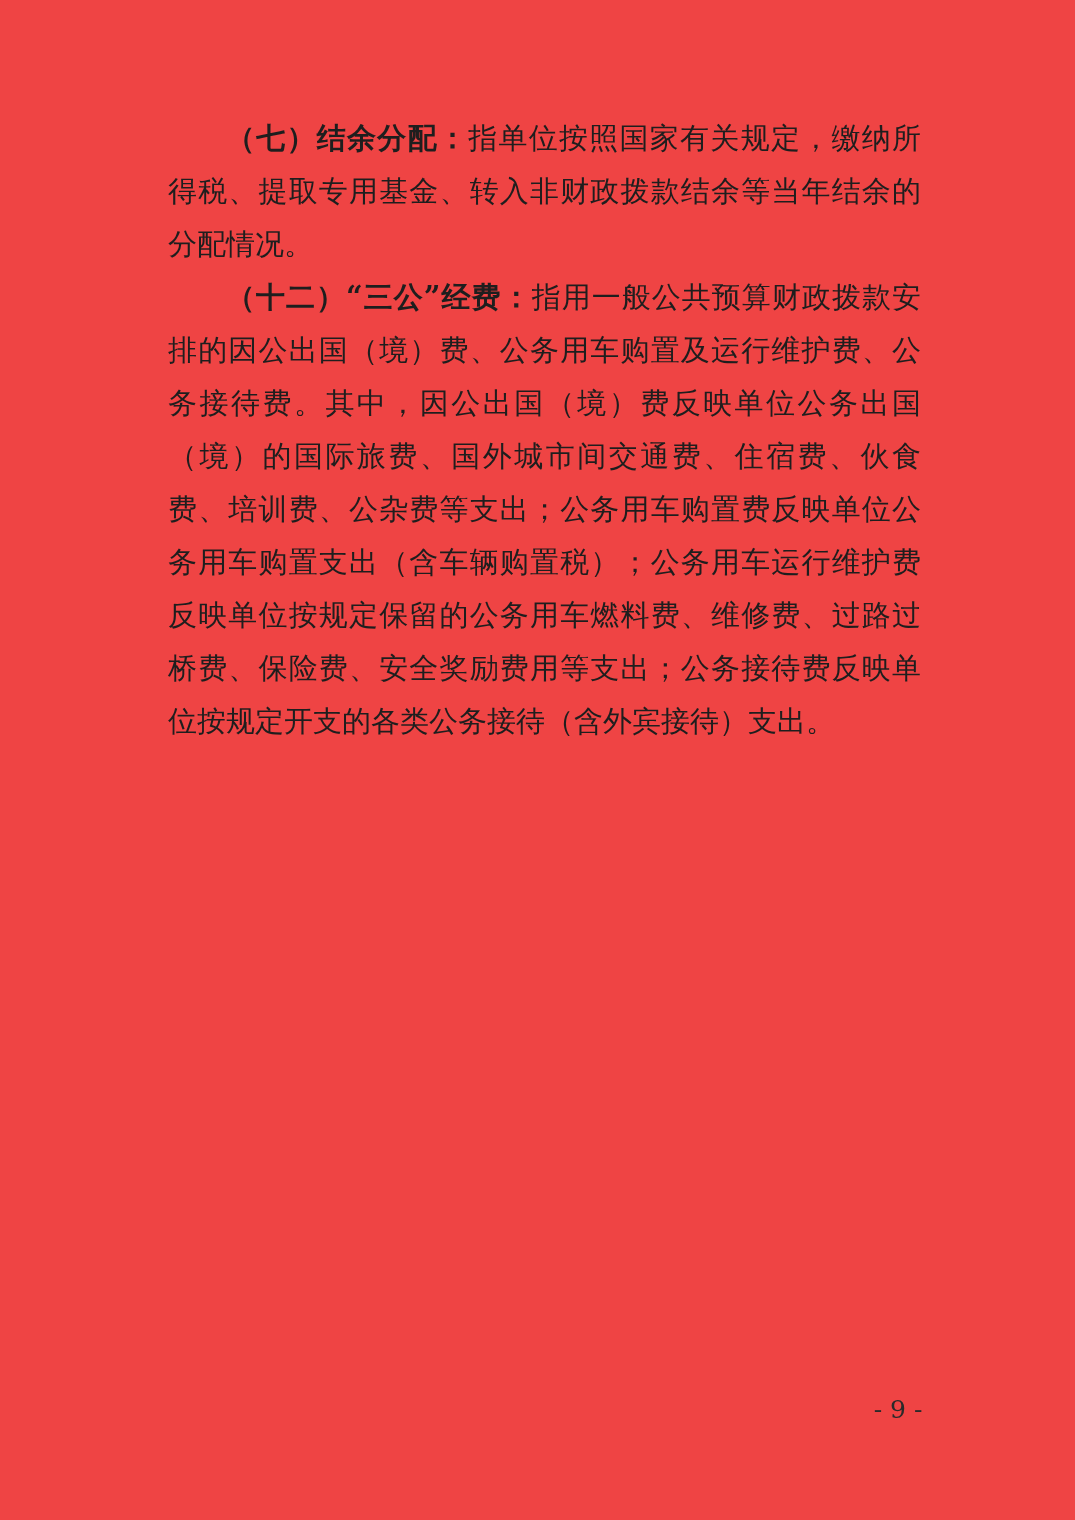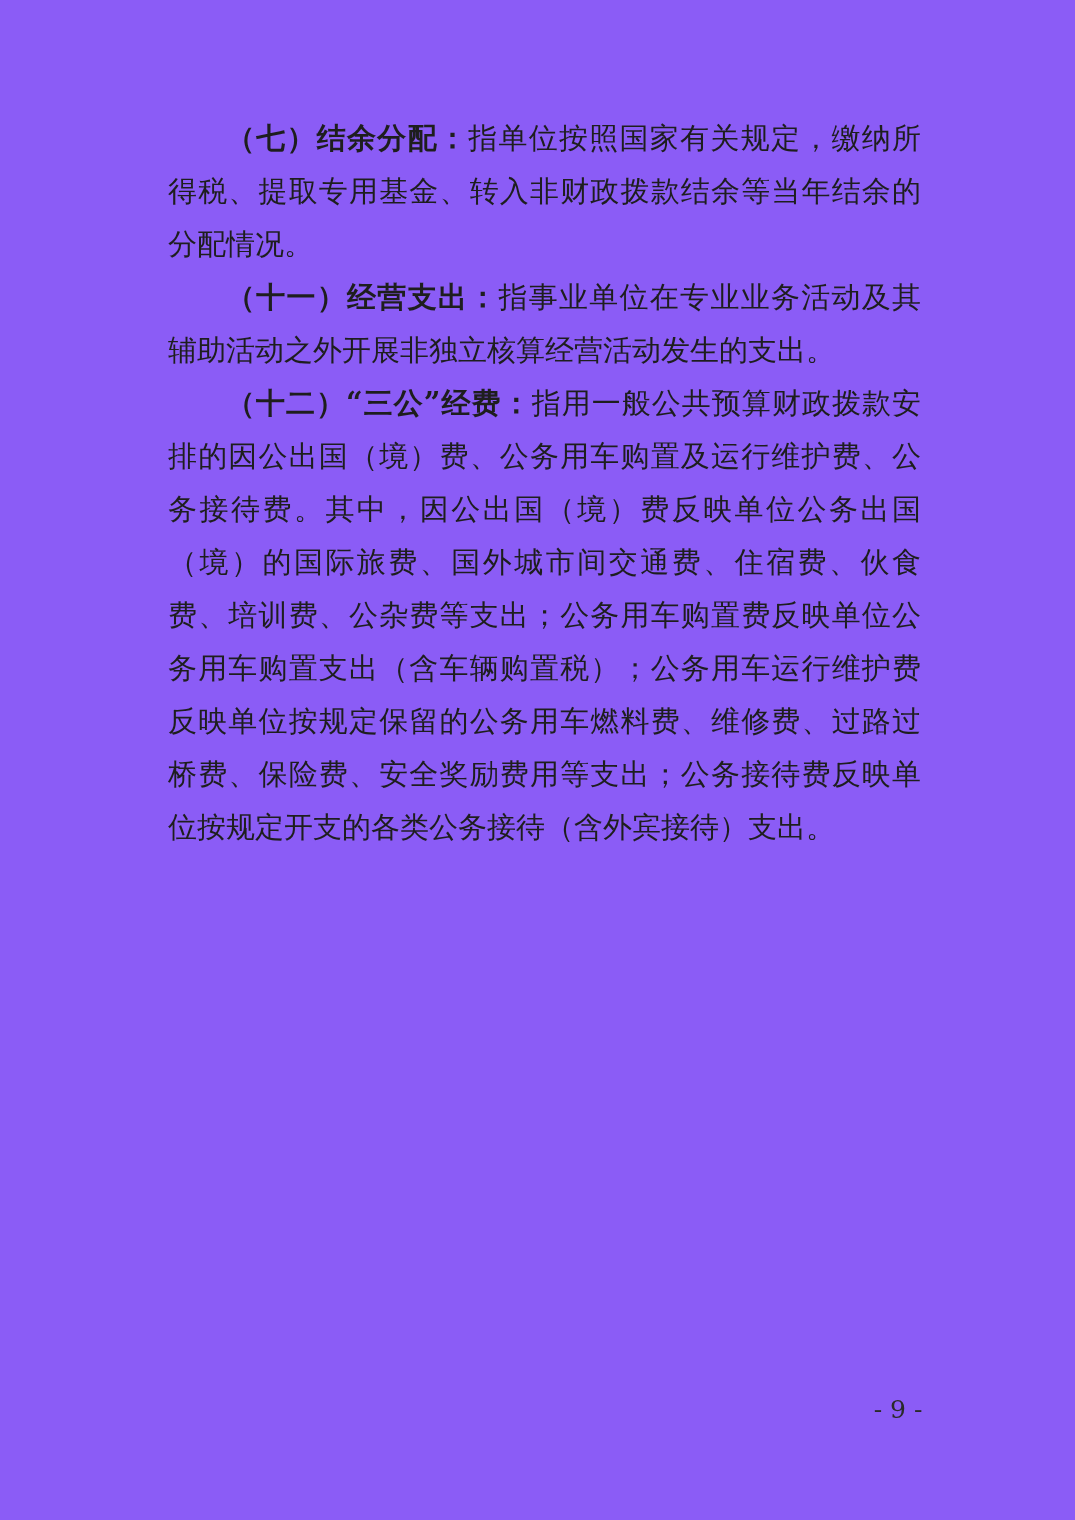--- a/index.html
+++ b/index.html
@@ -10,21 +10,21 @@
     width: 1075px;
     height: 1520px;
     background: #ffffff;
     position: relative;
     overflow: hidden;
     font-family: "DejaVu Serif", "Liberation Serif", serif;
   }
   .page {
     position: absolute;
     inset: 0;
-    background: #8b5cf6;
+    background: #ef4444;
   }
   .content {
     position: absolute;
     left: 168px;
     top: 112px;
     width: 753px;
     color: #1e1e1e;
     font-size: 29px;
     text-align: justify;
     letter-spacing: 0;
@@ -54,20 +54,19 @@
 <body>
 
 <div class="page">
   <main class="content">
 
     <p><span class="lead">（七）结余分配：</span><span>指单位按照国家有关规定，缴纳所得税、提取专用基金、转入非财政拨款结余等当年结余的分配情况。</span></p>
 
 
 
 
-    <p><span class="lead">（十一）经营支出：</span><span>指事业单位在专业业务活动及其辅助活动之外开展非独立核算经营活动发生的支出。</span></p>
 
     <p><span class="lead">（十二）“三公”经费：</span><span>指用一般公共预算财政拨款安排的因公出国（境）费、公务用车购置及运行维护费、公务接待费。其中，因公出国（境）费反映单位公务出国（境）的国际旅费、国外城市间交通费、住宿费、伙食费、培训费、公杂费等支出；公务用车购置费反映单位公务用车购置支出（含车辆购置税）；公务用车运行维护费反映单位按规定保留的公务用车燃料费、维修费、过路过桥费、保险费、安全奖励费用等支出；公务接待费反映单位按规定开支的各类公务接待（含外宾接待）支出。</span></p>
 
   </main>
 
   <footer class="footer">- 9 -</footer>
 </div>
 
 </body></html>

